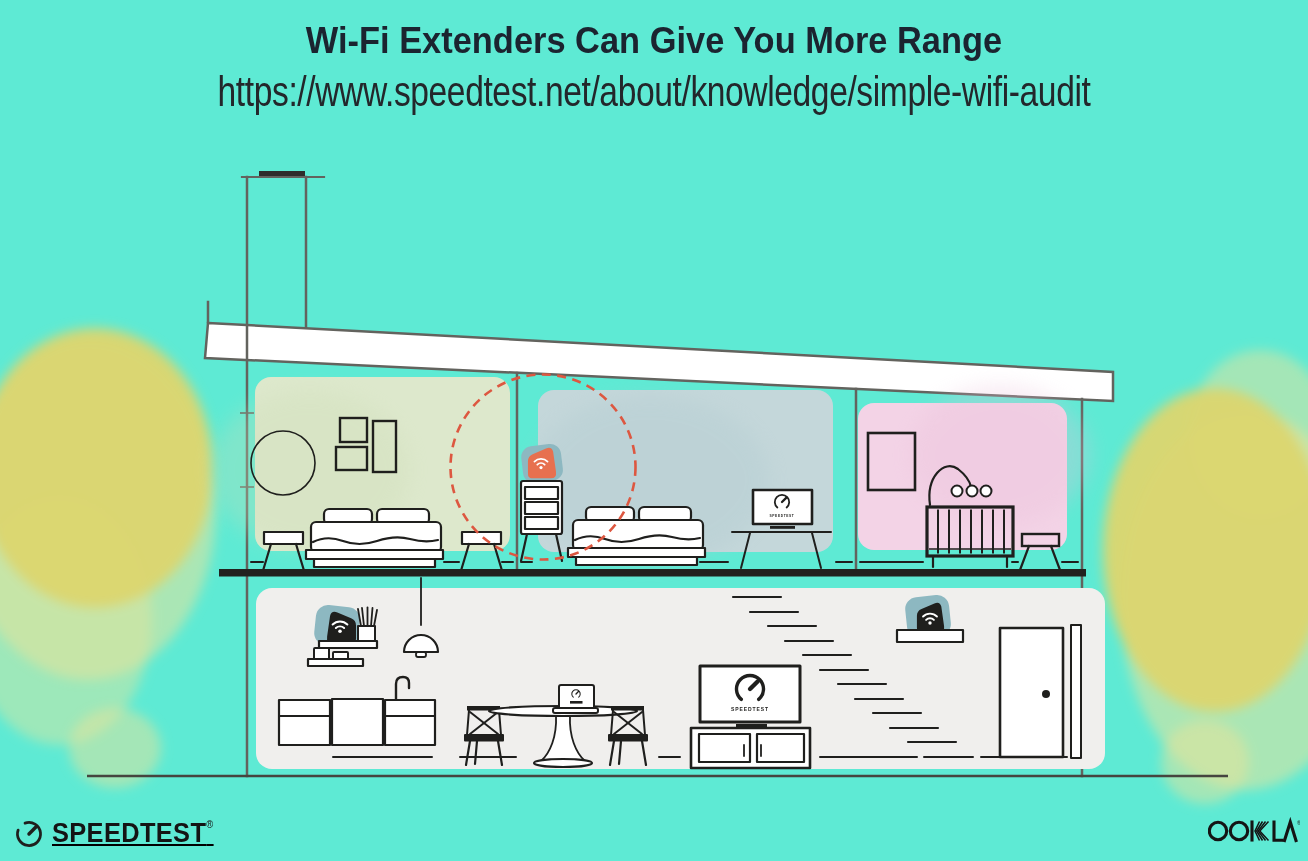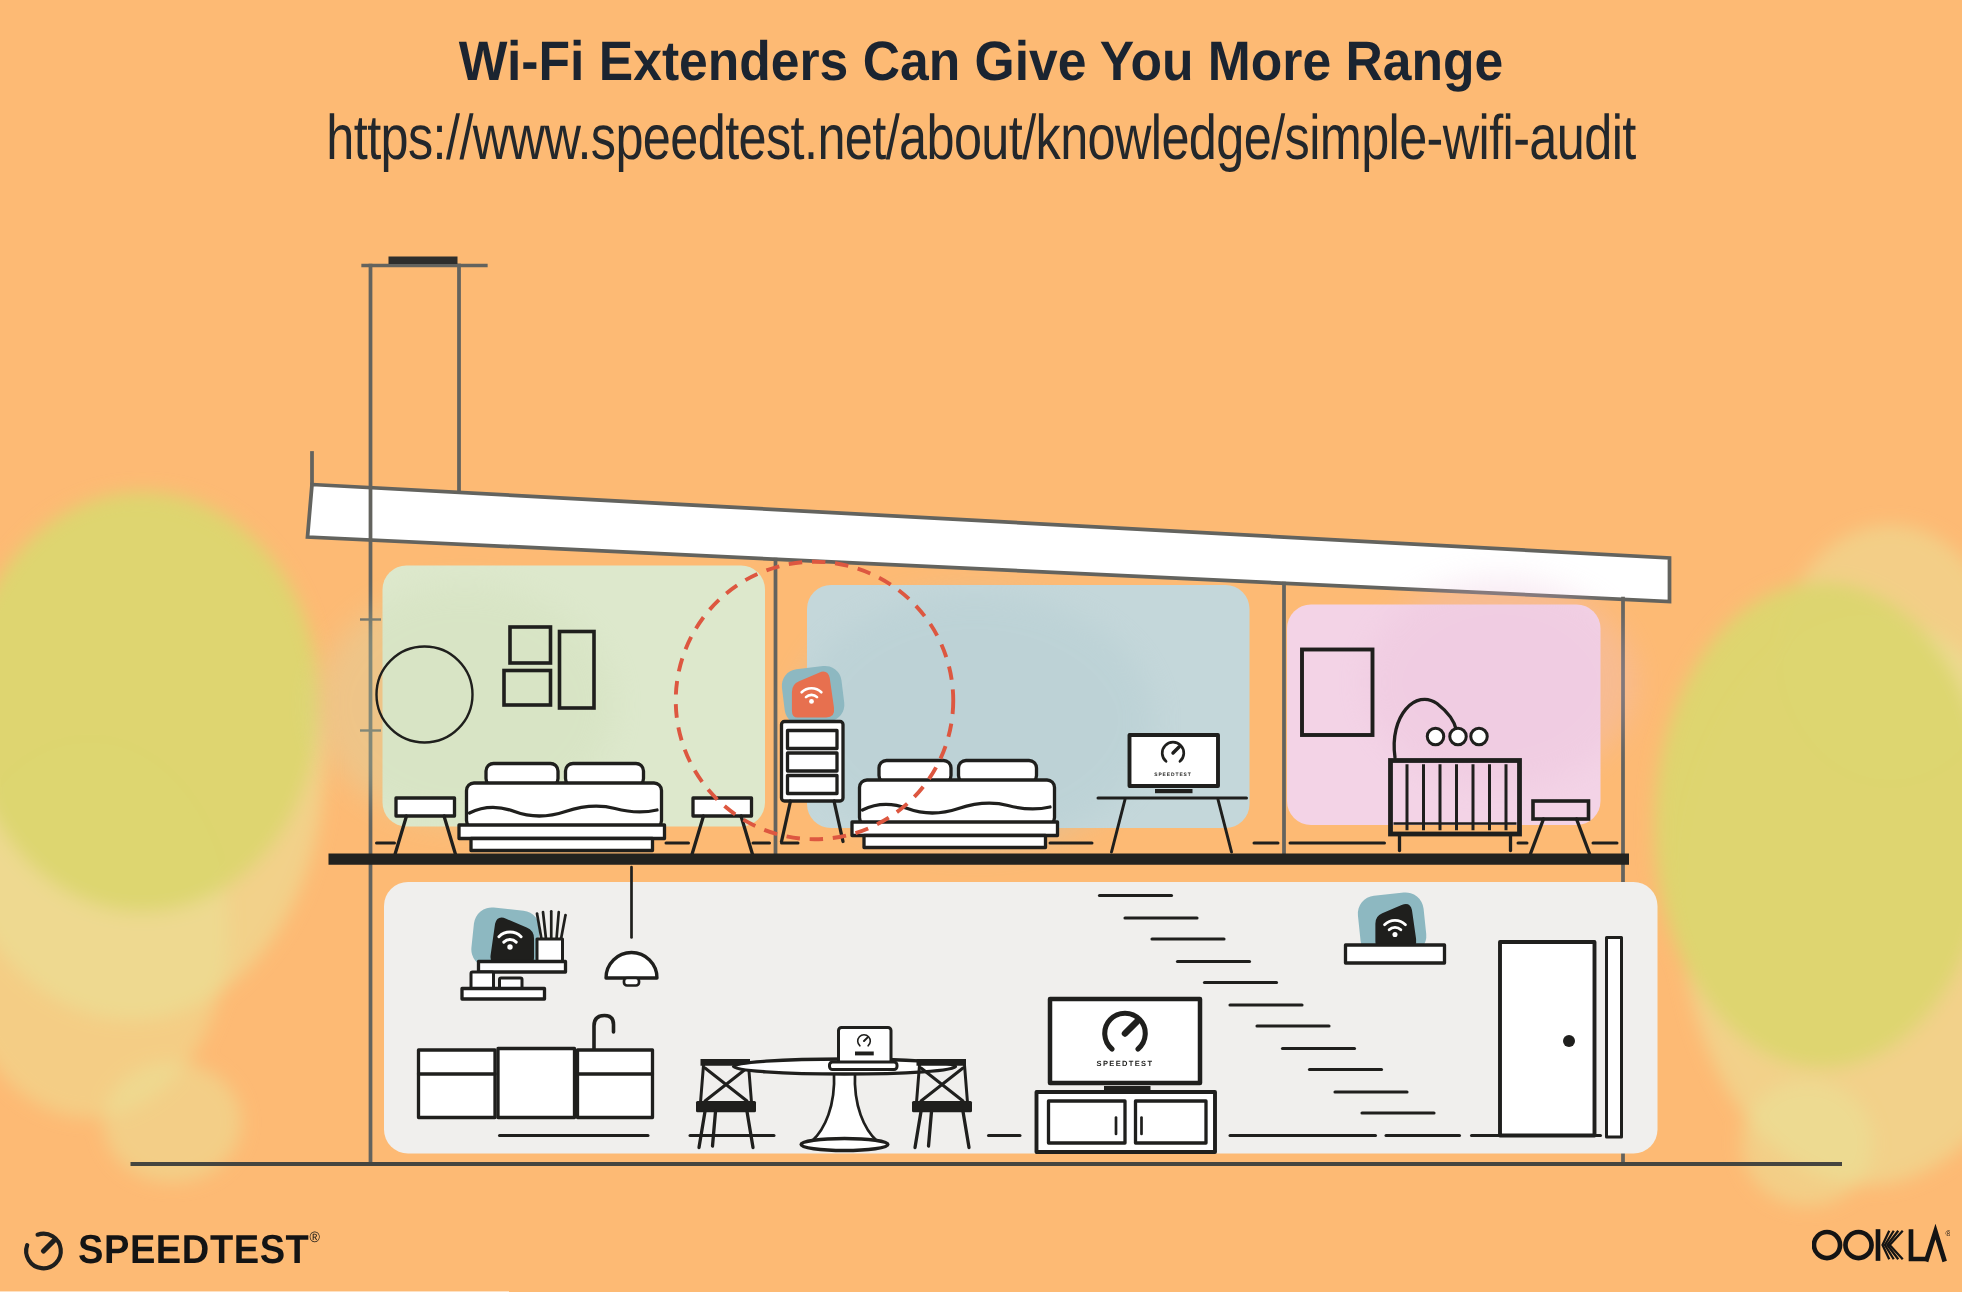--- a/index.html
+++ b/index.html
@@ -1,16 +1,16 @@
 <!DOCTYPE html>
 <html style="--ink: #1f1f1d; --wall: #63635e; --room_green: #dde8cc; --room_green_shade: #cdddb6; --room_blue: #c4d7da; --room_blue_shade: #aec9cf; --room_pink: #f3d3e6; --room_pink_shade: #eabfd9; --foliage: #dcd66f; --foliage_light: #e9e49a; --teal: #8db8c1; --orange: #e7704f; --range_red: #dd5740; --floor_bg: #f0efed; --slab: #22221f; --ground: #45453f; --text_dark: #1b2430; --logo_ink: #141414;"><head>
 <meta charset="utf-8">
 <style>
   html,body{margin:0;padding:0;background:#fff;}
-  .canvas{position:relative;width:1308px;height:861px;background:#fdba74;overflow:hidden;
+  .canvas{position:relative;width:1308px;height:861px;background:#5eead4;overflow:hidden;
           font-family:"Liberation Sans",sans-serif;}
   
   .hdr{position:absolute;top:0;left:0;width:100%;text-align:center;z-index:3;}
   .hdr h1{margin:20px 0 0 0;font-size:37px;font-weight:700;color:var(--text_dark);
           transform:scaleX(.93);letter-spacing:0;}
   .hdr .url{margin-top:6px;font-size:42px;font-weight:400;color:#23272b;
           transform:scaleX(.80);letter-spacing:-.5px;}
   
   .scene{position:absolute;inset:0;z-index:1;}
   
@@ -25,21 +25,21 @@
   .fol{fill:var(--foliage);} .foll{fill:var(--foliage_light);}
   .floorbg{fill:var(--floor_bg);} .slab{fill:var(--slab);}
   .dashed{fill:none;stroke:var(--range_red);stroke-width:2.6;stroke-dasharray:9 6.5;}
   .wifia{fill:none;stroke:#fff;stroke-width:2.2;stroke-linecap:round;}
   .wifid{fill:#fff;}
   .ga{fill:none;stroke:var(--ink);stroke-width:2.5;stroke-linecap:round;}
   .gn{stroke:var(--ink);stroke-width:3.2;stroke-linecap:round;}
   .tvtext{fill:var(--ink);font-weight:700;text-anchor:middle;
           font-family:"Liberation Sans",sans-serif;}
   
-  .foot-st{position:absolute;left:14px;bottom:12px;display:flex;align-items:center;gap:8px;z-index:3;}
+  .foot-st{position:absolute;left:14px;bottom:12px;display:flex;align-items:center;gap:8px;z-index:3;text-decoration:underline;}
   .st-word{display:inline-block;font-size:27px;font-weight:700;color:var(--logo_ink);
            letter-spacing:.4px;transform:scaleX(.94);transform-origin:left center;}
   .st-reg{font-size:10px;vertical-align:14px;font-weight:400;}
   .foot-ookla{position:absolute;right:8px;bottom:14px;z-index:3;}
   .ok{fill:none;stroke:var(--logo_ink);stroke-width:3.1;stroke-linecap:square;stroke-linejoin:miter;}
   .okh{fill:none;stroke:var(--logo_ink);stroke-width:1.5;}
 </style>
 </head>
 <body>
 

